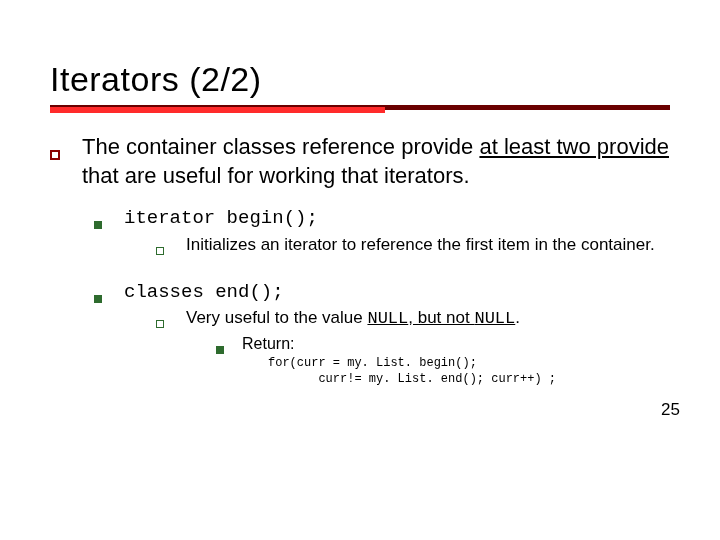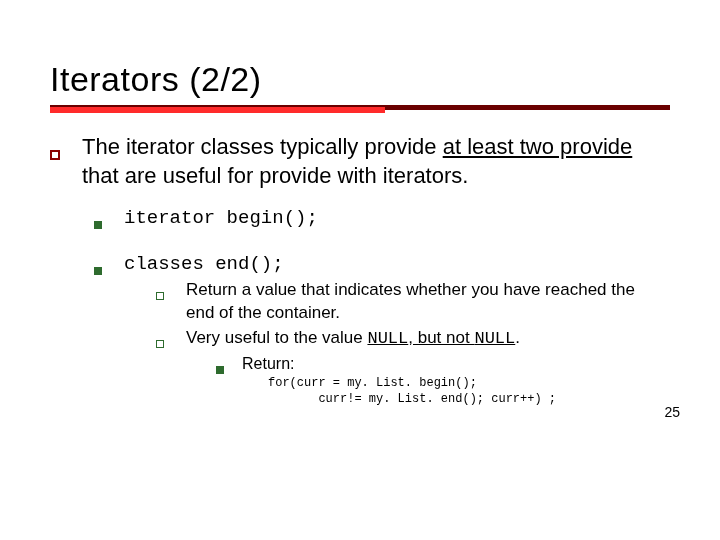--- a/index.html
+++ b/index.html
@@ -118,58 +118,58 @@
     font-family: "Courier New", Courier, monospace;
     font-size: 12px;
     white-space: pre;
     margin-left: 26px;
     line-height: 1.35;
   }
   .pagenum {
     position: absolute;
     right: 40px;
     bottom: 20px;
-    font-size: 14px;
+    font-size: 17px;
   }
 </style>
 </head>
 <body>
 
 <div class="slide">
 
   <div class="title">Iterators (2/2)</div>
 
   <div class="rule-wrap">
     <div class="rule-dark"></div>
     <div class="rule-light"></div>
   </div>
 
   <div class="lvl1">
     <div class="bullet"><span class="sq-open"></span></div>
     <div>
-      <span>The iterator classes typically provide </span><span class="u">at least two provide</span><span> that are useful for provide with iterators.</span>
+      <span>The container classes reference provide </span><span class="u">at least two provide</span><span> that are useful for working that iterators.</span>
     </div>
   </div>
 
   <div class="lvl2">
     <div class="bullet"><span class="sq-fill-green"></span></div>
     <div>
       <span class="mono">iterator begin();</span>
+      <div class="lvl3">
+        <div class="bullet"><span class="sq-open-green"></span></div>
+        <div>Initializes an iterator to reference the first item in the container.</div>
+      </div>
     </div>
   </div>
 
   <div class="lvl2">
     <div class="bullet"><span class="sq-fill-green"></span></div>
     <div>
       <span class="mono">classes end();</span>
 
-      <div class="lvl3">
-        <div class="bullet"><span class="sq-open-green"></span></div>
-        <div>Return a value that indicates whether you have reached the end of the container.</div>
-      </div>
 
       <div class="lvl3">
         <div class="bullet"><span class="sq-open-green"></span></div>
         <div>
           <span>Very useful to the value </span><span class="mono u">NULL</span><span class="u">, but not </span><span class="mono u">NULL</span><span>.</span>
 
           <div class="lvl4">
             <div class="bullet"><span class="sq-fill-green"></span></div>
             <div>
               <span>Return:</span>

